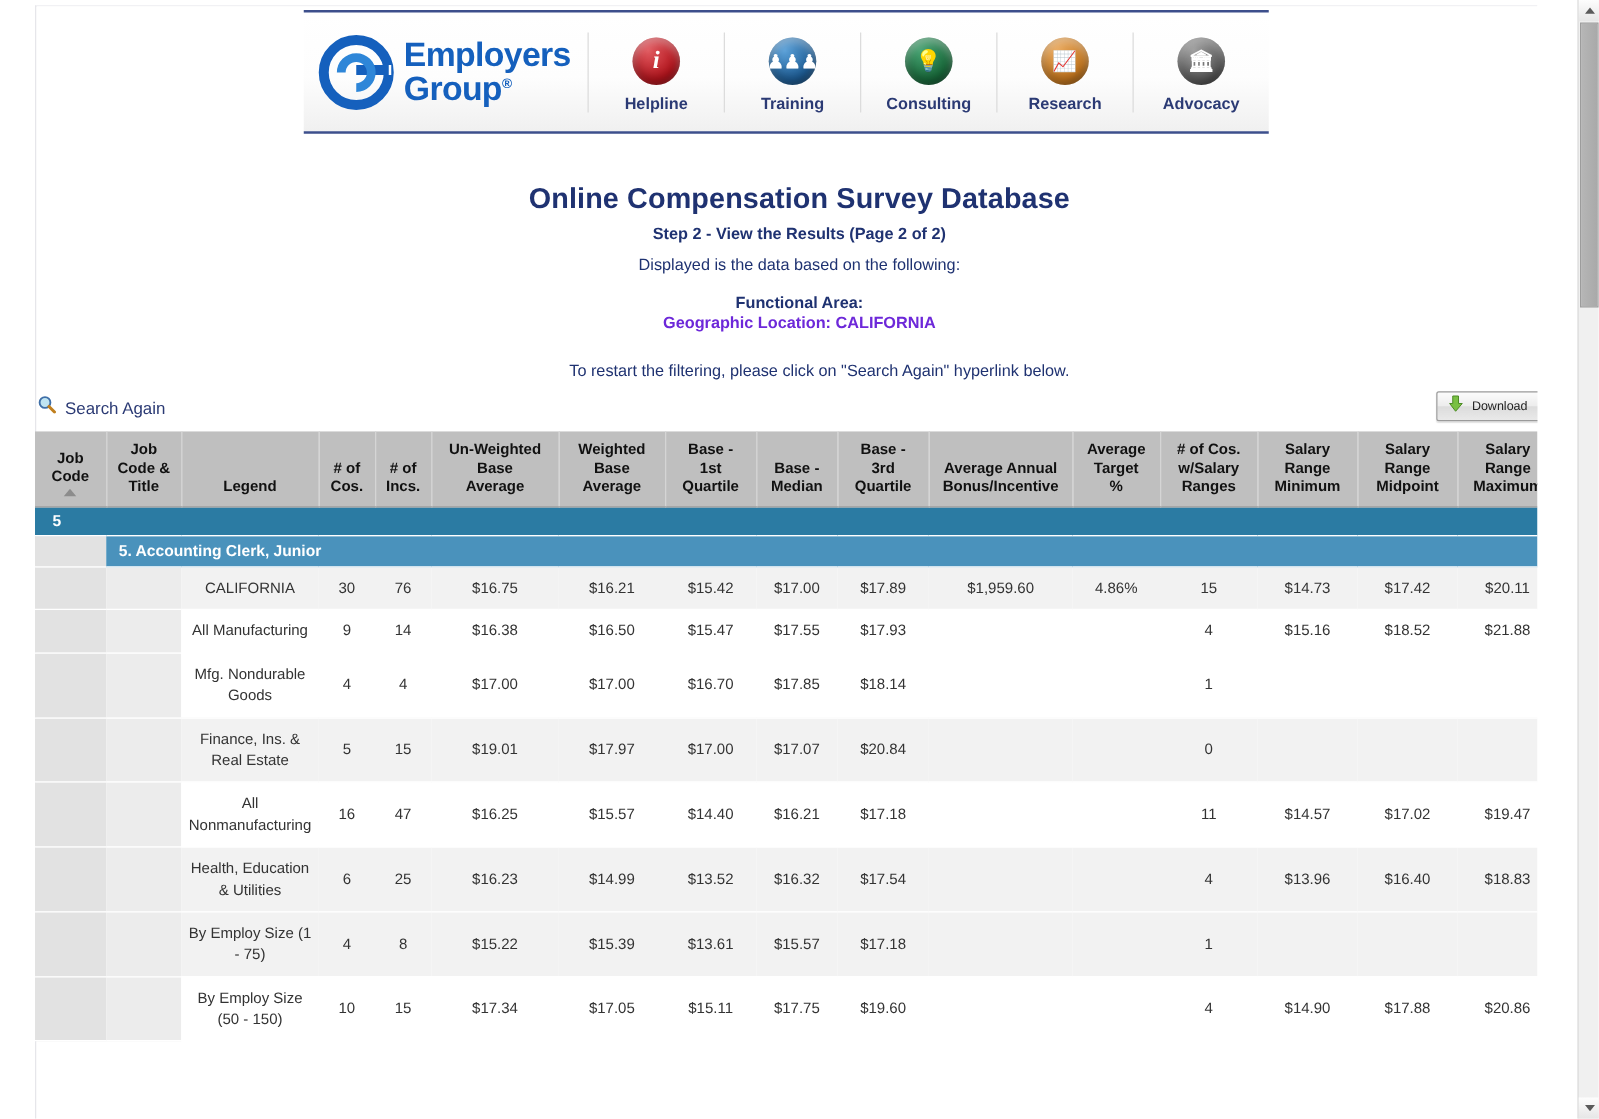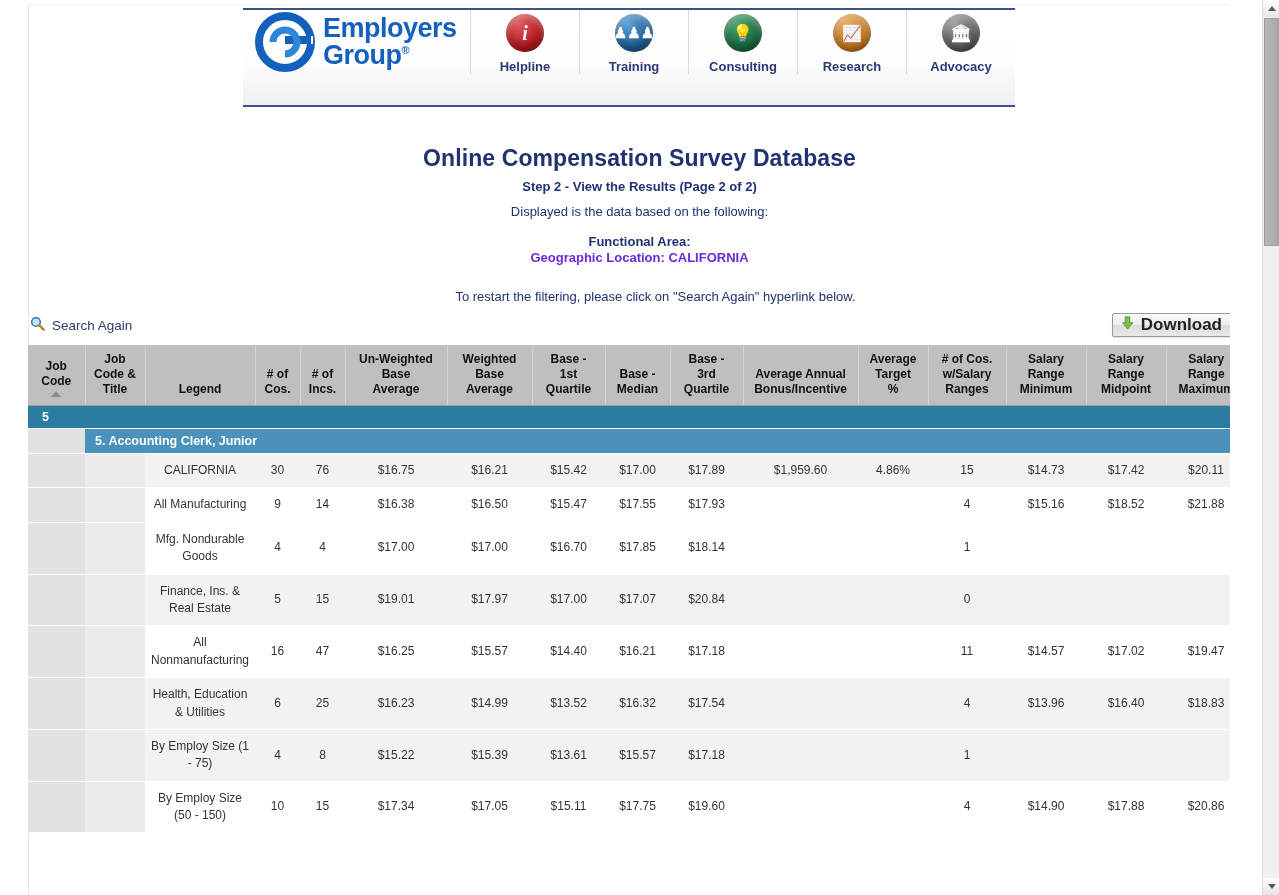--- a/index.html
+++ b/index.html
@@ -30,21 +30,21 @@
 
   
   .brand-header {
     position: absolute;
     left: 243px; top: 8px;
     width: 772px; height: 99px;
     background: linear-gradient(to bottom, #ffffff 0%, #fdfdfd 55%, #f0f0f0 100%);
     border-top: 2px solid #3d4f8c;
     border-bottom: 2px solid #3d4f8c;
     display: flex;
-    align-items: flex-start;
+    align-items: center;
   }
   .logo-cell {
     width: 228px;
     display: flex;
     align-items: center;
     padding-left: 10px;
     border-right: 1px solid #dcdcdc;
   }
   .logo-mark {
     width: 64px; height: 64px;
@@ -153,23 +153,22 @@
     padding: 0 11px 0 8px;
     display: flex; align-items: center;
     background: linear-gradient(to bottom, #fbfbfb 0%, #ededed 48%, #dcdcdc 52%, #e9e9e9 100%);
     border: 1px solid #9a9a9a;
     border-radius: 2px;
     cursor: pointer;
     box-shadow: 0 1px 1px rgba(0,0,0,0.12);
   }
   .dl-btn .dl-label {
     margin-left: 7px;
-    font-size: 17px;
+    font-size: 10px;
     color: #222;
-    font-weight: bold;
   }
 
   
   .tbl-wrap {
     position: absolute;
     left: 28px; top: 345px;
     width: 1202px;
     height: 550px;
     overflow: hidden;
   }

